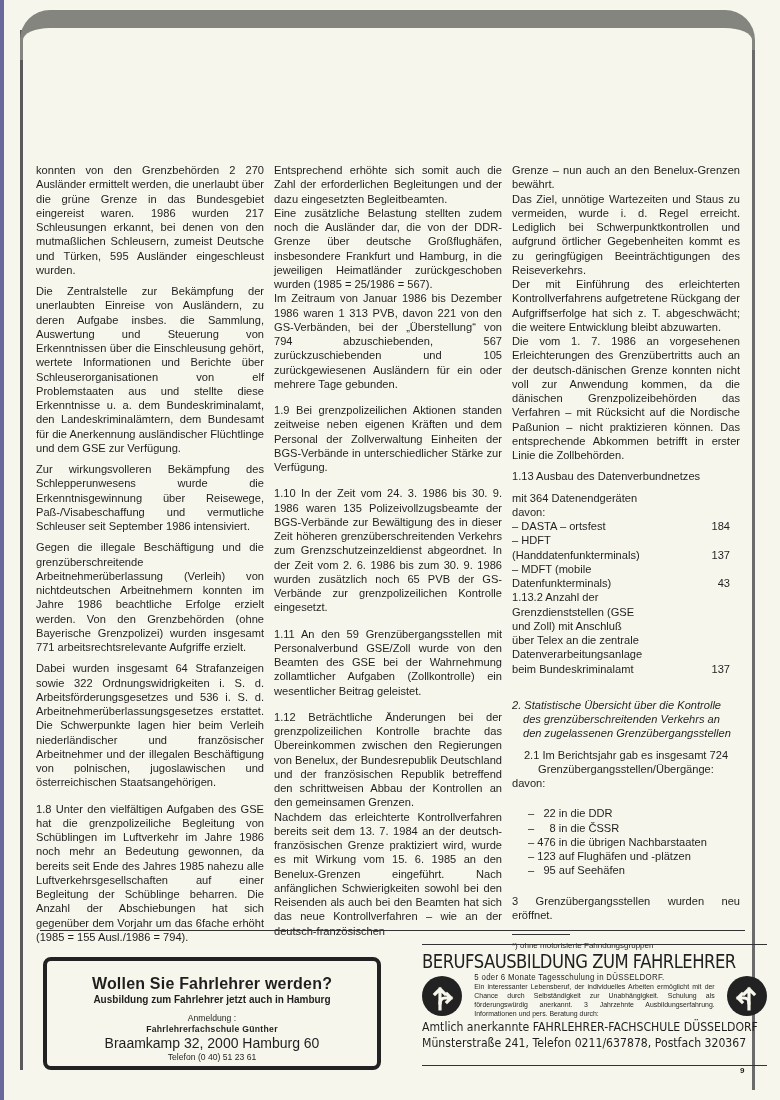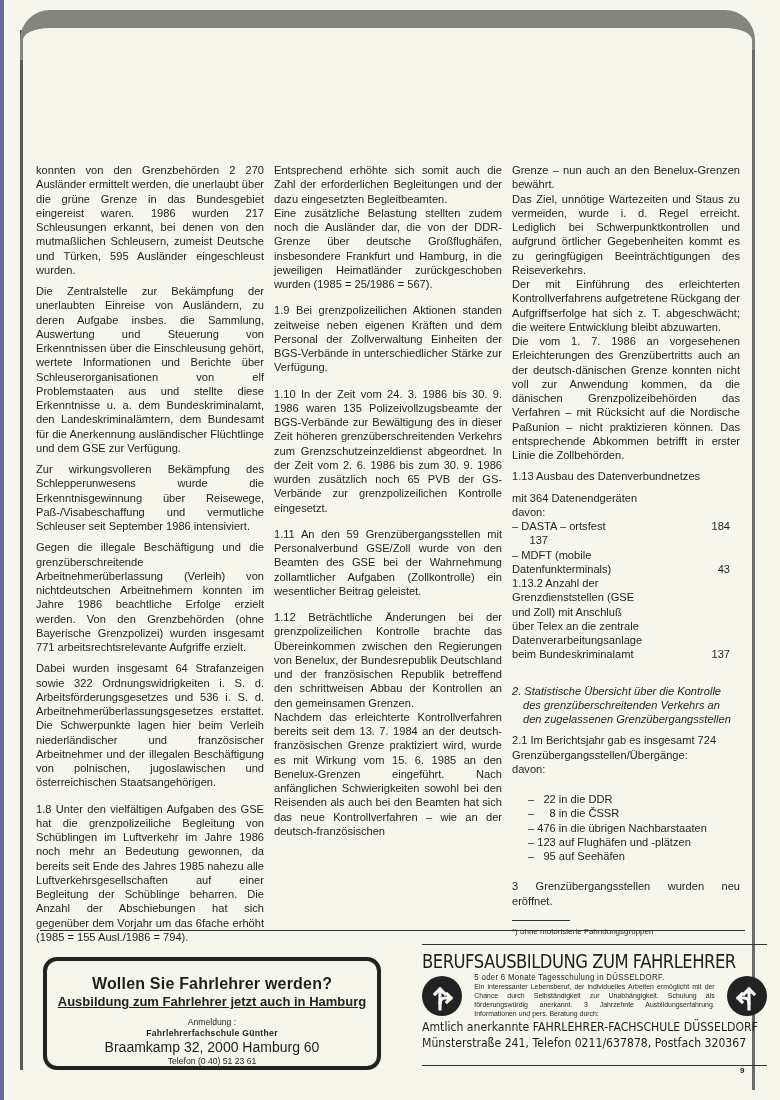--- a/index.html
+++ b/index.html
@@ -44,25 +44,25 @@
   .list { margin: 16px; padding: 0; list-style: none; text-align: left; }
   .list li { white-space: pre; }
   .footnote-rule { width: 58px; border-top: 1px solid #333; margin: 12px 0 6px 0; }
   .footnote { font-size: 8px; line-height: 10px; text-align: left; }
   .sep-rule {
     position: absolute; left: 40px; top: 930px; width: 705px; height: 0;
     border-top: 1.5px solid #333;
   }
   .ad-left {
     position: absolute; left: 43px; top: 957px; width: 338px; height: 113px;
-    border: 4px solid #222; border-radius: 14px; box-sizing: border-box;
+    border: 4px solid #222; border-radius: 8px; box-sizing: border-box;
     text-align: center;
   }
   .ad-left .title { font-weight: 900; font-size: 16px; margin-top: 14px; letter-spacing: 0.2px; }
-  .ad-left .sub { font-weight: bold; font-size: 13px; margin-top: 1px; text-decoration: underline; }
+  .ad-left .sub { font-weight: bold; font-size: 10px; margin-top: 1px; }
   .ad-left .anm { font-size: 8.6px; margin-top: 8px; }
   .ad-left .school { font-weight: bold; font-size: 8.6px; margin-top: 1px; letter-spacing: 0.3px; }
   .ad-left .addr { font-size: 14px; margin-top: 1px; }
   .ad-left .tel { font-size: 8.6px; margin-top: 1px; }
   .ad-right {
     position: absolute; left: 398px; top: 944px; width: 345px; height: 126px; margin-left: 24px;
   }
   .ad-right .rule-top { border-top: 1.5px solid #333; width: 100%; }
   .ad-right .rule-bot { position: absolute; left: 0; bottom: 4px; border-top: 1.5px solid #333; width: 100%; }
   .ad-right .headline {
@@ -93,20 +93,21 @@
     <p>Die Zentralstelle zur Bekämpfung der unerlaubten Einreise von Ausländern, zu deren Aufgabe insbes. die Sammlung, Auswertung und Steuerung von Erkenntnissen über die Einschleusung gehört, wertete Informationen und Berichte über Schleuserorganisationen von elf Problemstaaten aus und stellte diese Erkenntnisse u. a. dem Bundeskriminalamt, den Landeskriminalämtern, dem Bundesamt für die Anerkennung ausländischer Flüchtlinge und dem GSE zur Verfügung.</p>
     <p>Zur wirkungsvolleren Bekämpfung des Schlepperunwesens wurde die Erkenntnisgewinnung über Reisewege, Paß-/Visabeschaffung und vermutliche Schleuser seit September 1986 intensiviert.</p>
     <p>Gegen die illegale Beschäftigung und die grenzüberschreitende Arbeitnehmerüberlassung (Verleih) von nichtdeutschen Arbeitnehmern konnten im Jahre 1986 beachtliche Erfolge erzielt werden. Von den Grenzbehörden (ohne Bayerische Grenzpolizei) wurden insgesamt 771 arbeitsrechtsrelevante Aufgriffe erzielt.</p>
     <p>Dabei wurden insgesamt 64 Strafanzeigen sowie 322 Ordnungswidrigkeiten i. S. d. Arbeitsförderungsgesetzes und 536 i. S. d. Arbeitnehmerüberlassungsgesetzes erstattet. Die Schwerpunkte lagen hier beim Verleih niederländischer und französischer Arbeitnehmer und der illegalen Beschäftigung von polnischen, jugoslawischen und österreichischen Staatsangehörigen.</p>
     <p style="margin-top:12px">1.8 Unter den vielfältigen Aufgaben des GSE hat die grenzpolizeiliche Begleitung von Schüblingen im Luftverkehr im Jahre 1986 noch mehr an Bedeutung gewonnen, da bereits seit Ende des Jahres 1985 nahezu alle Luftverkehrsgesellschaften auf einer Begleitung der Schüblinge beharren. Die Anzahl der Abschiebungen hat sich gegenüber dem Vorjahr um das 6fache erhöht (1985 = 155 Ausl./1986 = 794).</p>
   </div>
 
   <div class="col">
     <p class="tight">Entsprechend erhöhte sich somit auch die Zahl der erforderlichen Begleitungen und der dazu eingesetzten Begleitbeamten.</p>
     <p class="tight">Eine zusätzliche Belastung stellten zudem noch die Ausländer dar, die von der DDR-Grenze über deutsche Großflughäfen, insbesondere Frankfurt und Hamburg, in die jeweiligen Heimatländer zurückgeschoben wurden (1985 = 25/1986 = 567).</p>
+    <p>Im Zeitraum von Januar 1986 bis Dezember 1986 waren 1 313 PVB, davon 221 von den GS-Verbänden, bei der „Überstellung“ von 794 abzuschiebenden, 567 zurückzuschiebenden und 105 zurückgewiesenen Ausländern für ein oder mehrere Tage gebunden.</p>
     <p style="margin-top:12px">1.9 Bei grenzpolizeilichen Aktionen standen zeitweise neben eigenen Kräften und dem Personal der Zollverwaltung Einheiten der BGS-Verbände in unterschiedlicher Stärke zur Verfügung.</p>
     <p style="margin-top:12px">1.10 In der Zeit vom 24. 3. 1986 bis 30. 9. 1986 waren 135 Polizeivollzugsbeamte der BGS-Verbände zur Bewältigung des in dieser Zeit höheren grenzüberschreitenden Verkehrs zum Grenzschutzeinzeldienst abgeordnet. In der Zeit vom 2. 6. 1986 bis zum 30. 9. 1986 wurden zusätzlich noch 65 PVB der GS-Verbände zur grenzpolizeilichen Kontrolle eingesetzt.</p>
     <p style="margin-top:12px">1.11 An den 59 Grenzübergangsstellen mit Personalverbund GSE/Zoll wurde von den Beamten des GSE bei der Wahrnehmung zollamtlicher Aufgaben (Zollkontrolle) ein wesentlicher Beitrag geleistet.</p>
     <p class="tight" style="margin-top:12px">1.12 Beträchtliche Änderungen bei der grenzpolizeilichen Kontrolle brachte das Übereinkommen zwischen den Regierungen von Benelux, der Bundesrepublik Deutschland und der französischen Republik betreffend den schrittweisen Abbau der Kontrollen an den gemeinsamen Grenzen.</p>
     <p>Nachdem das erleichterte Kontrollverfahren bereits seit dem 13. 7. 1984 an der deutsch-französischen Grenze praktiziert wird, wurde es mit Wirkung vom 15. 6. 1985 an den Benelux-Grenzen eingeführt. Nach anfänglichen Schwierigkeiten sowohl bei den Reisenden als auch bei den Beamten hat sich das neue Kontrollverfahren – wie an der deutsch-französischen</p>
   </div>
 
   <div class="col">
     <p class="tight">Grenze – nun auch an den Benelux-Grenzen bewährt.</p>
     <p class="tight">Das Ziel, unnötige Wartezeiten und Staus zu vermeiden, wurde i. d. Regel erreicht. Lediglich bei Schwerpunktkontrollen und aufgrund örtlicher Gegebenheiten kommt es zu geringfügigen Beeinträchtigungen des Reiseverkehrs.</p>
@@ -115,35 +116,36 @@
     <p style="text-align:left">1.13 Ausbau des Datenverbundnetzes</p>
 
     <div style="margin-bottom:0">
       <div>mit 364 Datenendgeräten</div>
       <div>davon:</div>
       <div class="stat-row">
         <span class="lbl">– DASTA – ortsfest</span>
         <span class="val" style="padding-right:10px">184</span>
       </div>
       <div class="stat-row">
+        <span class="lbl" style="padding-right:60px">– HDFT (Handdatenfunkterminals)</span>
         <span class="val" style="align-self:flex-end;padding-right:10px">137</span>
       </div>
       <div class="stat-row">
         <span class="lbl" style="padding-right:60px">– MDFT (mobile Datenfunkterminals)</span>
         <span class="val" style="align-self:flex-end;padding-right:10px">43</span>
       </div>
     </div>
 
     <div class="stat-row" style="margin-bottom:22px">
       <span class="lbl" style="padding-right:50px">1.13.2 Anzahl der Grenzdienststellen (GSE und Zoll) mit Anschluß über Telex an die zentrale Datenverarbeitungsanlage beim Bundeskriminalamt</span>
       <span class="val" style="align-self:flex-end;padding-right:10px">137</span>
     </div>
 
     <p class="italic-head">2. Statistische Übersicht über die Kontrolle des grenzüberschreitenden Verkehrs an den zugelassenen Grenzübergangsstellen</p>
-    <p class="tight" style="text-align:left">2.1 Im Berichtsjahr gab es insgesamt 724 Grenzübergangsstellen/Übergänge:</p>
+    <p class="tight" style="text-align:center">2.1 Im Berichtsjahr gab es insgesamt 724 Grenzübergangsstellen/Übergänge:</p>
     <div>davon:</div>
     <ul class="list">
       <li>–   22 in die DDR</li>
       <li>–     8 in die ČSSR</li>
       <li>– 476 in die übrigen Nachbarstaaten</li>
       <li>– 123 auf Flughäfen und -plätzen</li>
       <li>–   95 auf Seehäfen</li>
     </ul>
     <p class="tight">3 Grenzübergangsstellen wurden neu eröffnet.</p>
     <div class="footnote-rule"></div>

